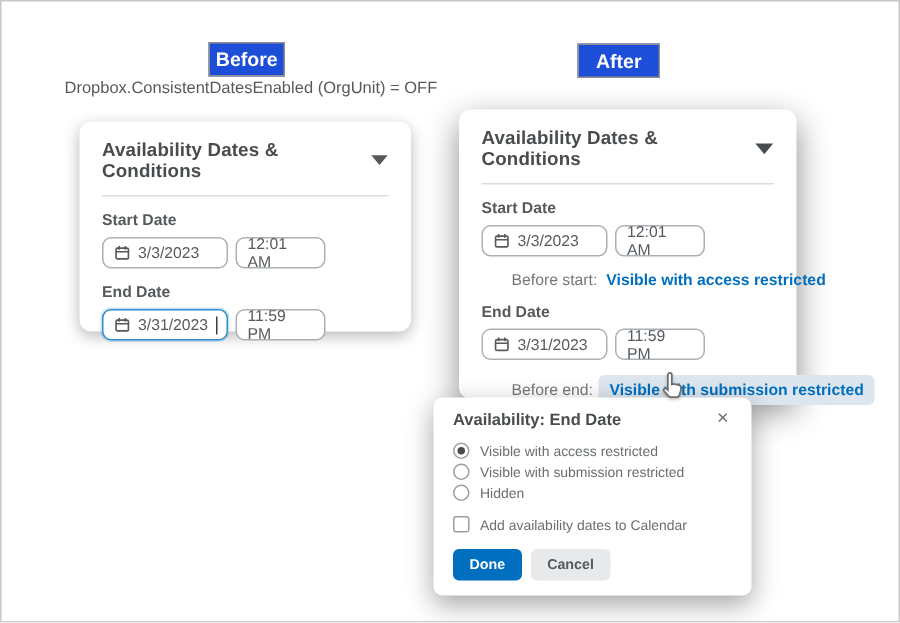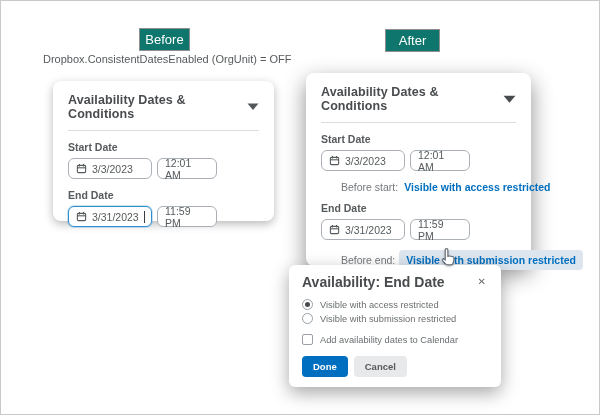--- a/index.html
+++ b/index.html
@@ -2,23 +2,24 @@
 <html><head>
 <meta charset="utf-8">
 <style>
   html,body{margin:0;padding:0;background:#fff;}
   #frame{
     position:relative;width:598px;height:413px;border:1px solid #c9c9c9;
     background:#ffffff;overflow:hidden;
     font-family:"Liberation Sans", sans-serif;color:#494c4e;
   }
   .badge{
-    position:absolute;background:#0f766e;color:#ffffff;
+    position:absolute;background:#1d4ed8;color:#ffffff;
     font-size:13px;display:flex;align-items:center;justify-content:center;
     border:1px solid #8f8f8f;
+    font-weight:bold;
   }
   .badge-before{left:138px;top:27px;width:49px;height:21px;}
   .badge-after{left:384px;top:28px;width:53px;height:21px;}
   .caption{
     position:absolute;font-size:11px;color:#565a5c;white-space:nowrap;
   }
   .caption-before{left:42px;top:52px;width:240px;}
   .caption-after{left:295px;top:53px;width:225px;}
 
   .card{
@@ -52,21 +53,21 @@
     margin:0 0 9px 0;white-space:nowrap;padding-left:20px;}
   .status-link{color:#006fbf;font-weight:bold;font-size:10.5px;cursor:pointer;}
   .status-link.hovered{background:#dde5ef;border-radius:4px;padding:4px 7px;margin-left:-2px;}
 
   .dialog{
     position:absolute;left:288px;top:264px;width:212px;background:#ffffff;
     border-radius:6px;box-shadow:0 6px 18px rgba(0,0,0,.35);z-index:10;
     box-sizing:border-box;padding:9px 13px 10px 13px;
   }
   .dialog-header{display:flex;align-items:center;justify-content:space-between;}
-  .dialog-title{font-size:14px;font-weight:bold;color:#494c4e;}
+  .dialog-title{font-size:11px;font-weight:bold;color:#494c4e;}
   .dialog-close{font-size:10px;color:#6a6e70;cursor:pointer;line-height:1;padding:1px 2px;}
   .dialog-body{font-size:9.3px;color:#75787b;line-height:1.45;margin-top:6px;width:186px;}
 
   .radio-group{margin-top:9px;}
   .radio-row{display:flex;align-items:center;gap:7px;margin-bottom:3px;cursor:pointer;}
   .radio{box-sizing:border-box;width:11px;height:11px;border:1px solid #9aa0a5;border-radius:50%;
     background:#fff;display:flex;align-items:center;justify-content:center;flex:0 0 auto;}
   .radio .dot{width:5px;height:5px;border-radius:50%;background:#494c4e;display:none;}
   .radio.selected .dot{display:block;}
   .radio-label{font-size:9.3px;color:#6a6e70;}
@@ -211,20 +212,24 @@
       <div class="radio-row">
         <span class="radio selected">
             <span class="dot"></span>
           </span>
         <span class="radio-label">Visible with access restricted</span>
       </div>
       <div class="radio-row">
         <span class="radio"></span>
         <span class="radio-label">Visible with submission restricted</span>
       </div>
+      <div class="radio-row">
+        <span class="radio"></span>
+        <span class="radio-label">Hidden</span>
+      </div>
     </div>
 
     <div class="checkbox-row">
       <span class="checkbox"></span>
       <span class="checkbox-label">Add availability dates to Calendar</span>
     </div>
 
     <div class="dialog-buttons">
       <button class="btn btn-primary">Done</button>
       <button class="btn btn-secondary">Cancel</button>

